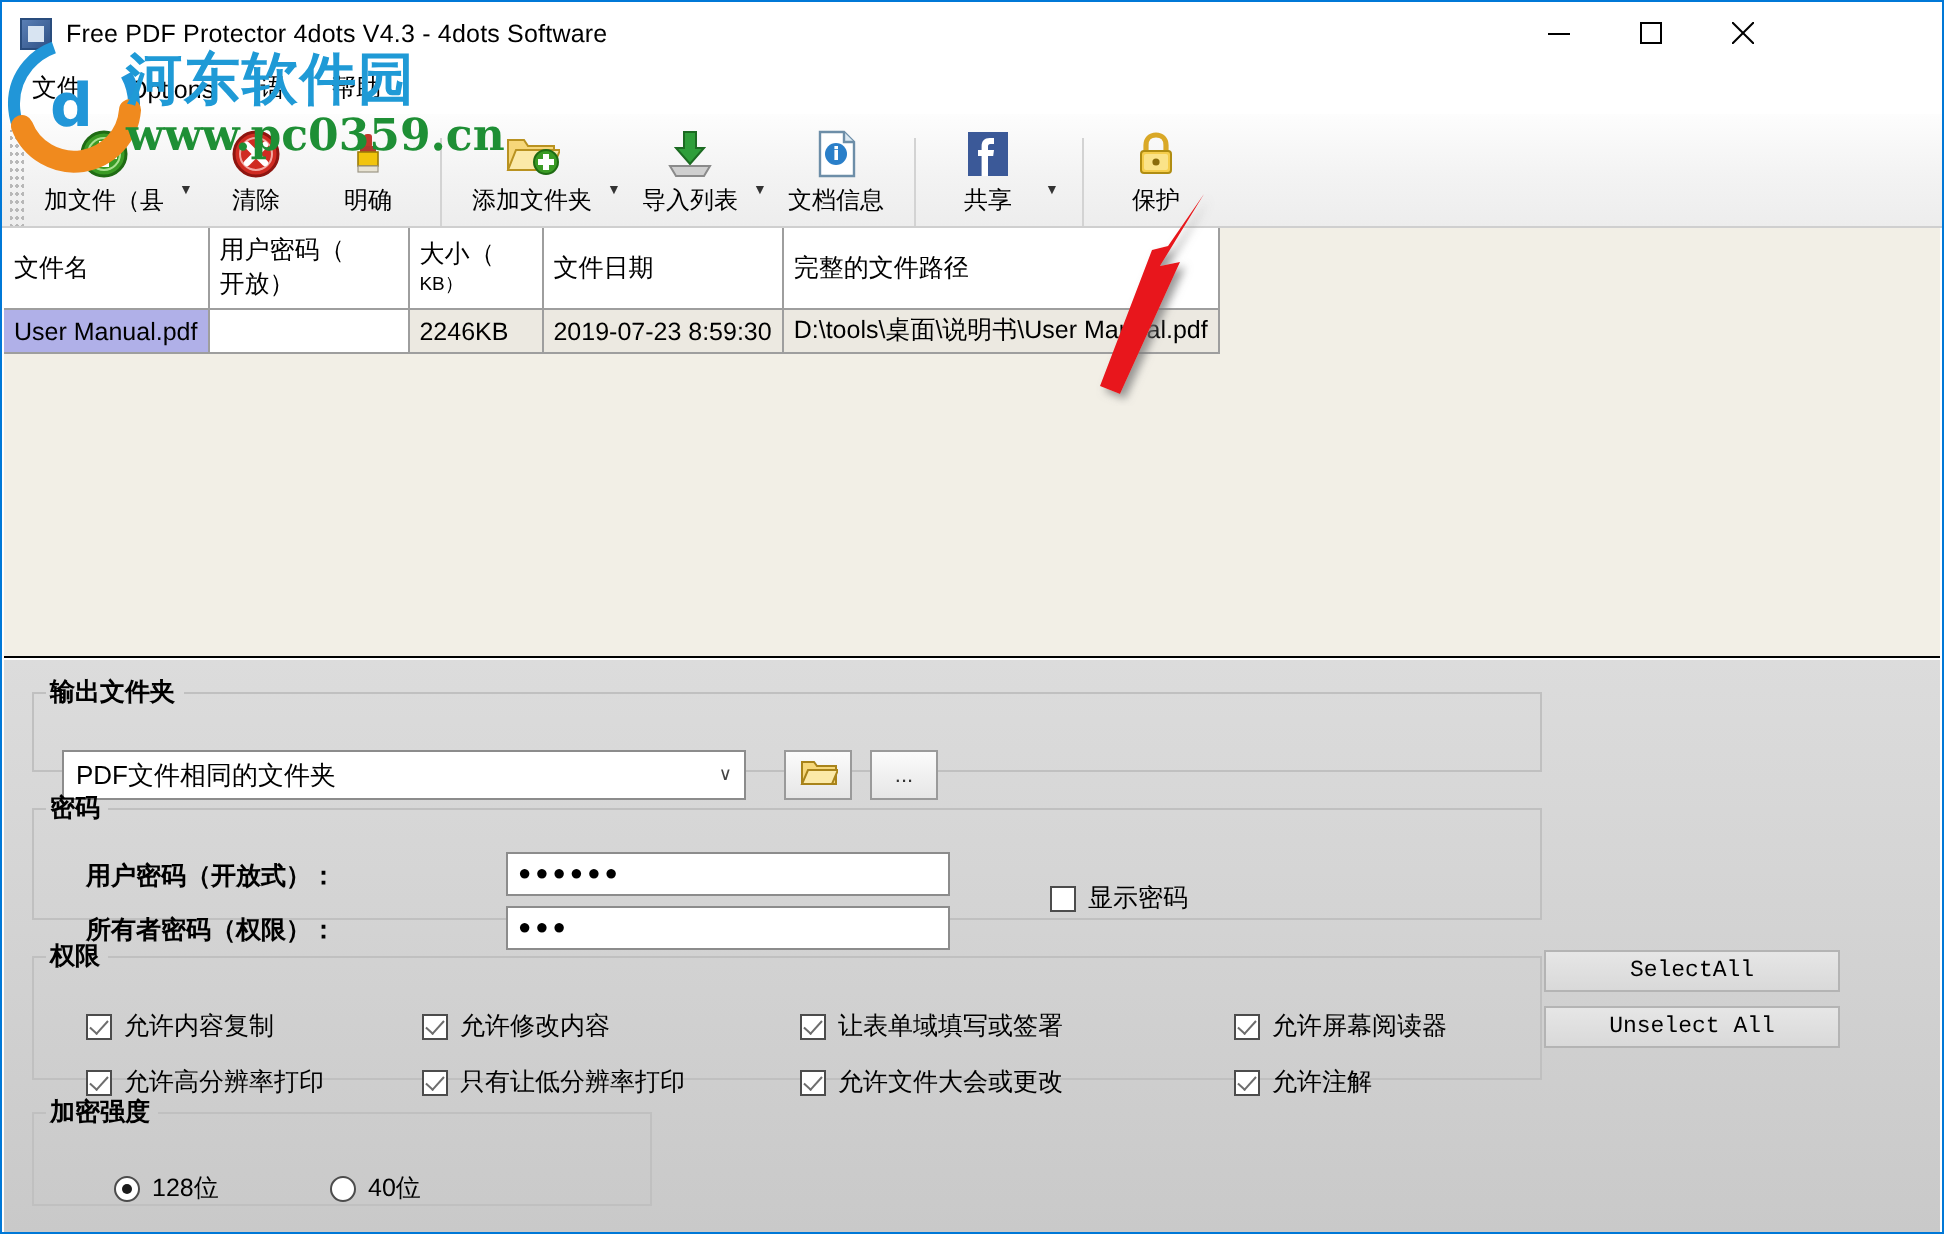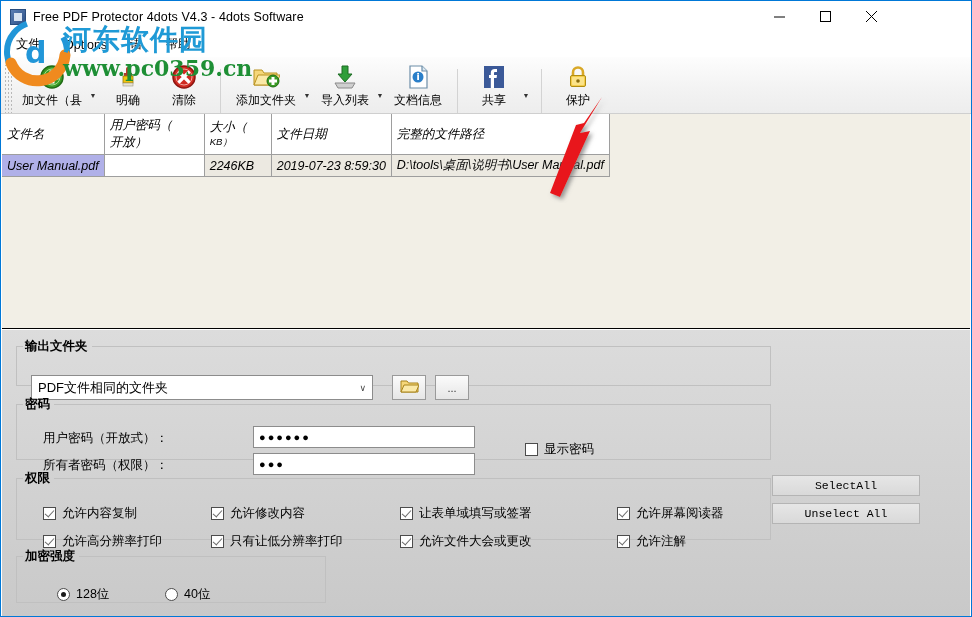--- a/index.html
+++ b/index.html
@@ -115,21 +115,20 @@
     width: 1px; height: 44px; margin: 4px 8px 0 8px;
     background: #d3d3d3;
   }
 
   
   .filelist {
     position: absolute; left: 1px; top: 113px;
     width: 968px; height: 215px;
     background: #f2efe6;
     border-bottom: 1px solid #000;
-    font-style: italic;
   }
   .fl-table { border-collapse: collapse; table-layout: fixed; }
   .fl-head th {
     background: #ffffff;
     border-right: 1px solid #9e9e9e;
     border-bottom: 1px solid #9e9e9e;
     font-weight: normal;
     font-size: 12.5px;
     text-align: left;
     vertical-align: middle;
@@ -198,21 +197,21 @@
     display: flex; align-items: center; justify-content: center;
     font-size: 11px; color: #333;
   }
   #btn-browse { left: 375px; }
   #btn-dots { left: 418px; }
 
   
   #grp-password { left: 14px; top: 66px; width: 755px; height: 64px; }
   .pw-label {
     position: absolute; left: 26px;
-    font-size: 12.5px; font-weight: normal; color: #000;
+    font-size: 12.5px; font-weight: bold; color: #000;
     white-space: nowrap;
   }
   .pw-input {
     position: absolute; left: 236px;
     width: 222px; height: 22px;
     background: #fff; border: 1px solid #8c8c8c;
     display: flex; align-items: center;
     padding-left: 5px;
     font-size: 11px; letter-spacing: 2px; color: #000;
   }
@@ -351,38 +350,38 @@
           <rect x="6.5" y="10.5" width="13" height="5" fill="#ffffff"></rect>
         </svg>
       </div>
       <div class="tb-label">加文件（县</div>
     </div>
     <div class="tb-arrow">▼</div>
 
     <div class="tb-item">
       <div class="tb-icon">
         <svg width="26" height="26" viewBox="0 0 26 26">
+          <circle cx="13" cy="13" r="11" fill="#d02b22" stroke="#8e1510" stroke-width="1.5"></circle>
+          <circle cx="13" cy="13" r="8" fill="none" stroke="#f3a8a2" stroke-width="1"></circle>
+          <path d="M8.5 8.5 L17.5 17.5 M17.5 8.5 L8.5 17.5" stroke="#ffffff" stroke-width="3.2" stroke-linecap="round"></path>
+        </svg>
+      </div>
+      <div class="tb-label">清除</div>
+    </div>
+
+    <div class="tb-item">
+      <div class="tb-icon">
+        <svg width="26" height="26" viewBox="0 0 26 26">
           <rect x="11" y="3" width="4" height="7" rx="1.5" fill="#c0392b"></rect>
           <rect x="9" y="9" width="8" height="3" fill="#b03a2e"></rect>
           <rect x="8" y="12" width="10" height="7" fill="#f2c40c" stroke="#9c7c08" stroke-width="0.8"></rect>
           <rect x="8" y="19" width="10" height="3" fill="#e8e3d3" stroke="#9c9685" stroke-width="0.6"></rect>
         </svg>
       </div>
       <div class="tb-label">明确</div>
-    </div>
-
-    <div class="tb-item">
-      <div class="tb-icon">
-        <svg width="26" height="26" viewBox="0 0 26 26">
-          <circle cx="13" cy="13" r="11" fill="#d02b22" stroke="#8e1510" stroke-width="1.5"></circle>
-          <circle cx="13" cy="13" r="8" fill="none" stroke="#f3a8a2" stroke-width="1"></circle>
-          <path d="M8.5 8.5 L17.5 17.5 M17.5 8.5 L8.5 17.5" stroke="#ffffff" stroke-width="3.2" stroke-linecap="round"></path>
-        </svg>
-      </div>
-      <div class="tb-label">清除</div>
     </div>
 
     <div class="tb-sep"></div>
 
     <div class="tb-item">
       <div class="tb-icon">
         <svg width="28" height="26" viewBox="0 0 28 26">
           <path d="M2 6 L10 6 L12 9 L25 9 L25 21 L2 21 Z" fill="#f6d77a" stroke="#b99220" stroke-width="1"></path>
           <path d="M2 21 L6 11 L28 11 L24 21 Z" fill="#fbe9a8" stroke="#b99220" stroke-width="1"></path>
           <circle cx="21" cy="17" r="6" fill="#3a9b25" stroke="#1f6b14" stroke-width="1"></circle>

